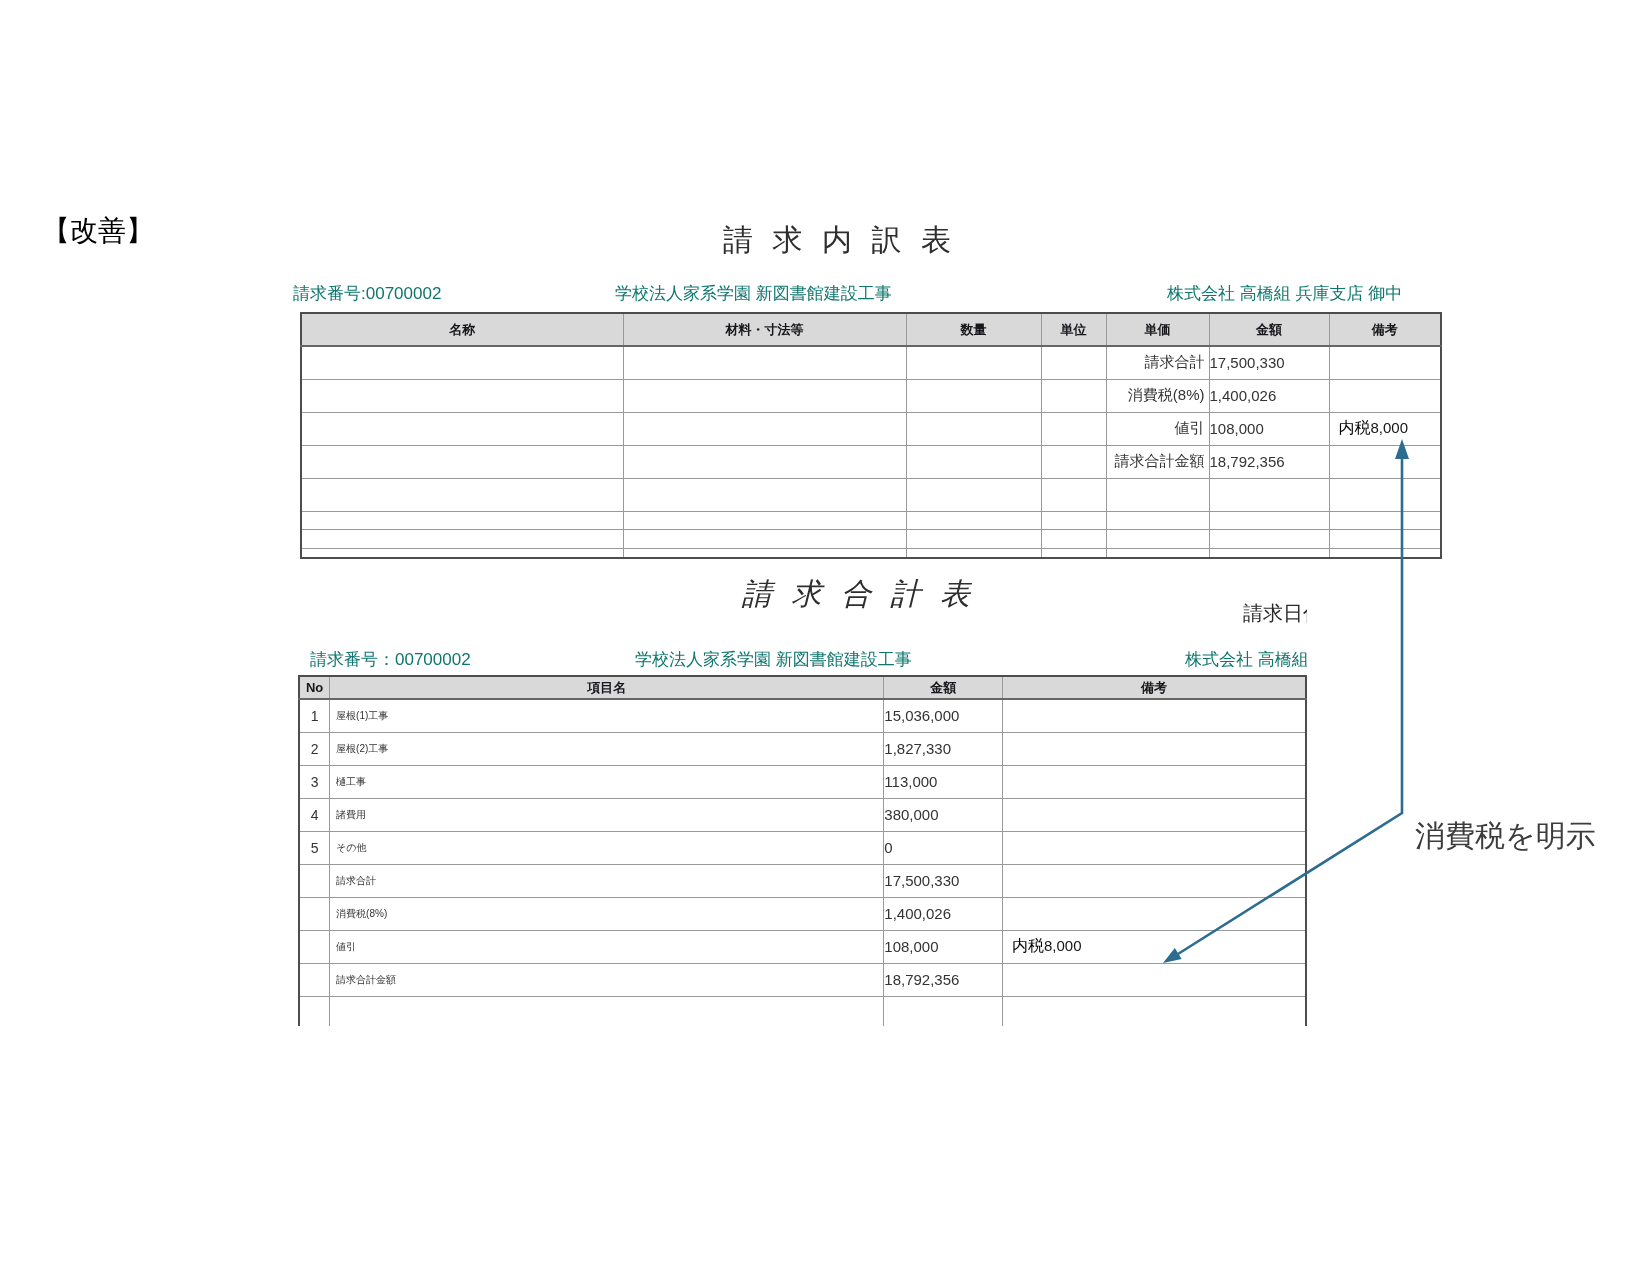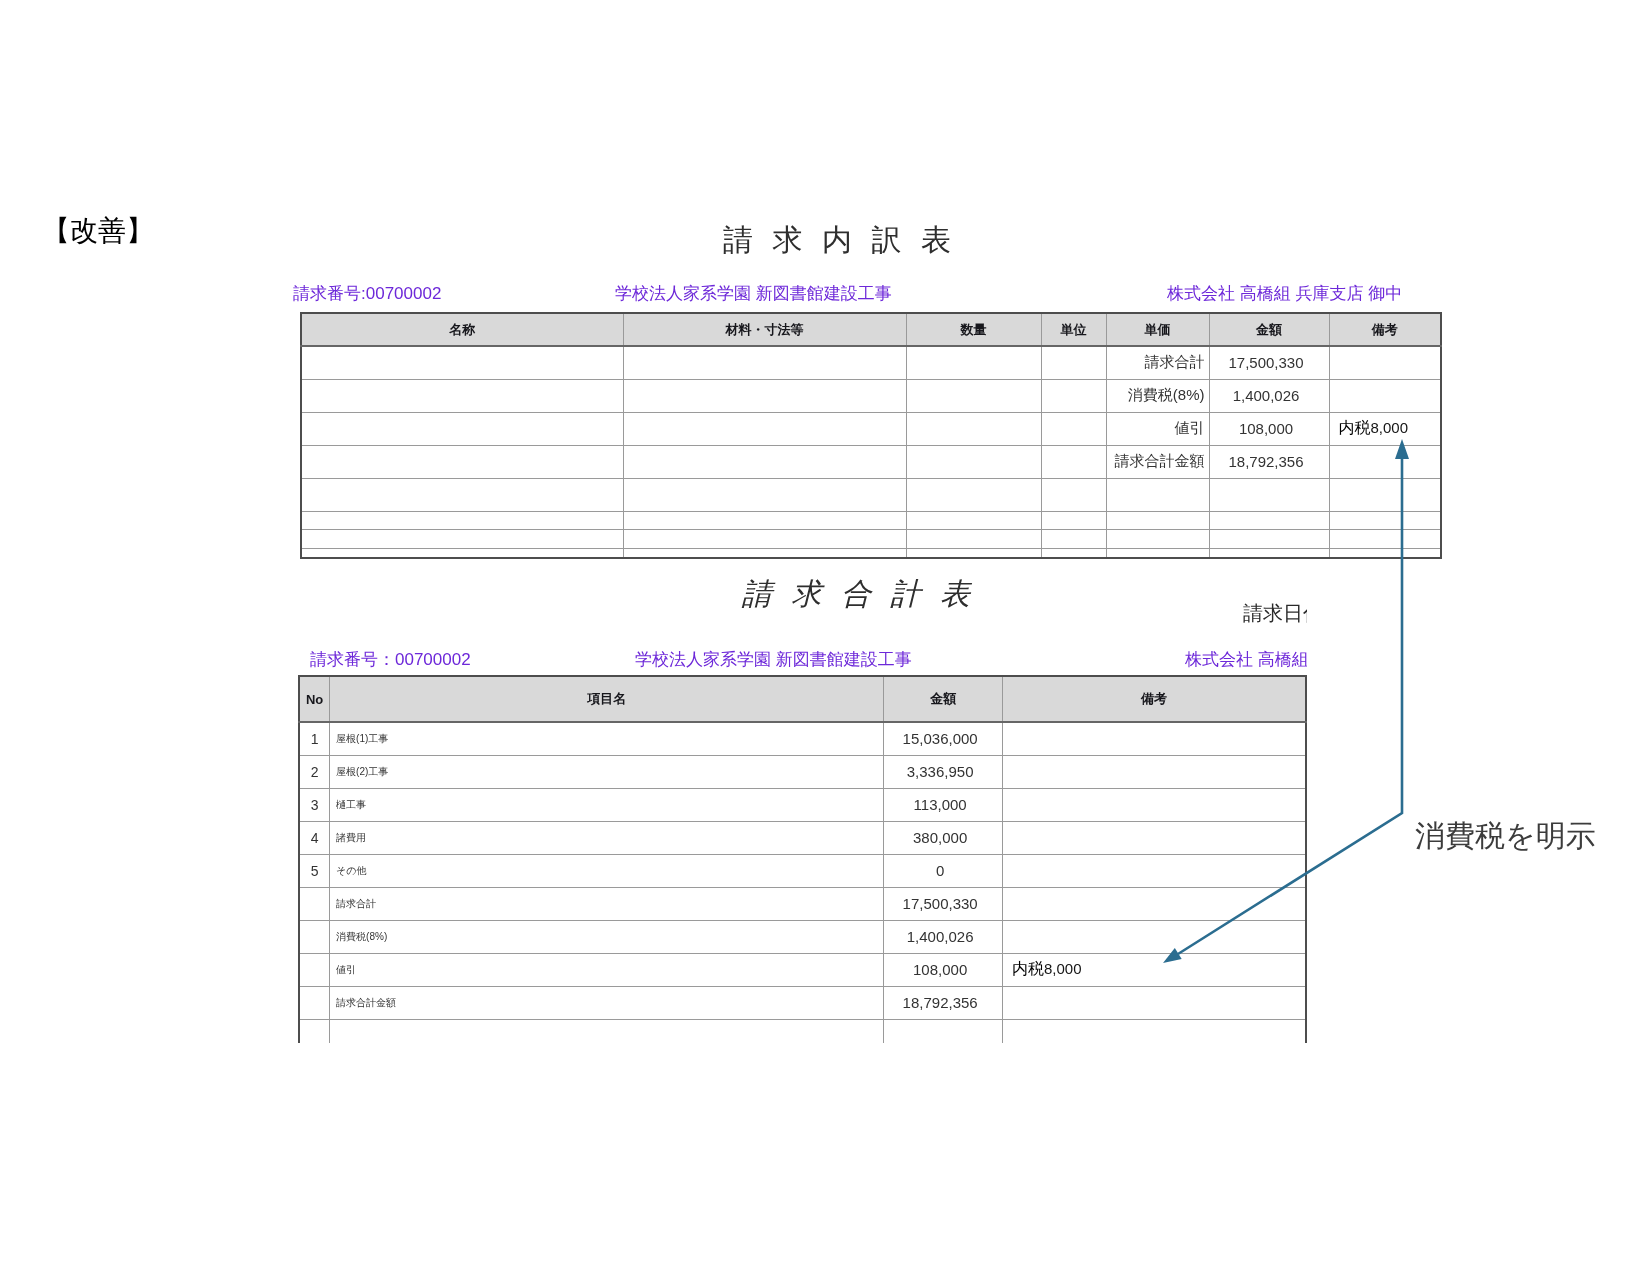--- a/index.html
+++ b/index.html
@@ -10,43 +10,43 @@
   
   .kaizen{left:42px;top:212px;font-size:28px;color:#000;}
 
   
   .sec-title{font-family:"Liberation Serif","DejaVu Serif",serif;font-size:30px;
              color:#2e2e2e;letter-spacing:6px;white-space:nowrap;}
   .t1-title{left:300px;width:1080px;top:220px;text-align:center;}
   .t2-title{left:742px;top:574px;font-style:italic;}
 
   
-  .info{font-size:17px;color:#6d28d9;white-space:nowrap;}
+  .info{font-size:17px;color:#0f766e;white-space:nowrap;}
 
   
   .clip{overflow:hidden;white-space:nowrap;}
 
   
   table{border-collapse:collapse;table-layout:fixed;}
   td,th{padding:0;overflow:hidden;white-space:nowrap;border:1px solid #9a9a9a;}
   thead th{background:#d9d9d9;font-size:13px;font-weight:bold;color:#17171c;
            text-align:center;border-top:2px solid #4d4d4d;border-bottom:2px solid #666;}
   .t1{position:absolute;left:300px;top:312px;border:2px solid #4d4d4d;}
   .t1 tr{height:33px;}
   .t1 tr.head{height:33px;}
   .t1 tr.e2{height:18px;} .t1 tr.e3{height:19px;} .t1 tr.e4{height:10px;}
   .t2wrap{left:298px;top:675px;width:1009px;height:368px;}
   .t2{border:2px solid #4d4d4d;border-bottom:0;}
   .t2 tr{height:33px;}
-  .t2 tr.head{height:46px;padding-left:38px;}
+  .t2 tr.head{height:23px;padding-left:38px;}
   .t2 tr.elast{height:30px;}
   .t2 tr.elast td{border-bottom:0;}
 
   td.lbl{text-align:right;padding-right:4px;font-size:15px;color:#333;}
-  td.amt{text-align:center;padding-right:6px;font-size:15px;color:#333;}
+  td.amt{text-align:left;padding-right:6px;font-size:15px;color:#333;}
   td.rmk{text-align:left;padding-left:9px;font-size:15px;color:#151515;}
   td.rmk .b{font-weight:normal;font-size:16px;color:#000;}
   td.no{text-align:center;font-size:14px;color:#333;}
   td.item{text-align:left;padding-left:6px;font-size:10px;color:#333;}
 
   
   .callout{left:1415px;top:816px;font-size:30px;line-height:40px;color:#3c3c3c;white-space:nowrap;}
 
   
   .overlay{left:0;top:0;width:1650px;height:1275px;pointer-events:none;}
@@ -185,21 +185,21 @@
     <tbody>
       <tr>
         <td class="no">1</td>
         <td class="item">屋根(1)工事</td>
         <td class="amt">15,036,000</td>
         <td class="rmk"></td>
       </tr>
       <tr>
         <td class="no">2</td>
         <td class="item">屋根(2)工事</td>
-        <td class="amt">3,336,950</td>
+        <td class="amt">1,827,330</td>
         <td class="rmk"></td>
       </tr>
       <tr>
         <td class="no">3</td>
         <td class="item">樋工事</td>
         <td class="amt">113,000</td>
         <td class="rmk"></td>
       </tr>
       <tr>
         <td class="no">4</td>

